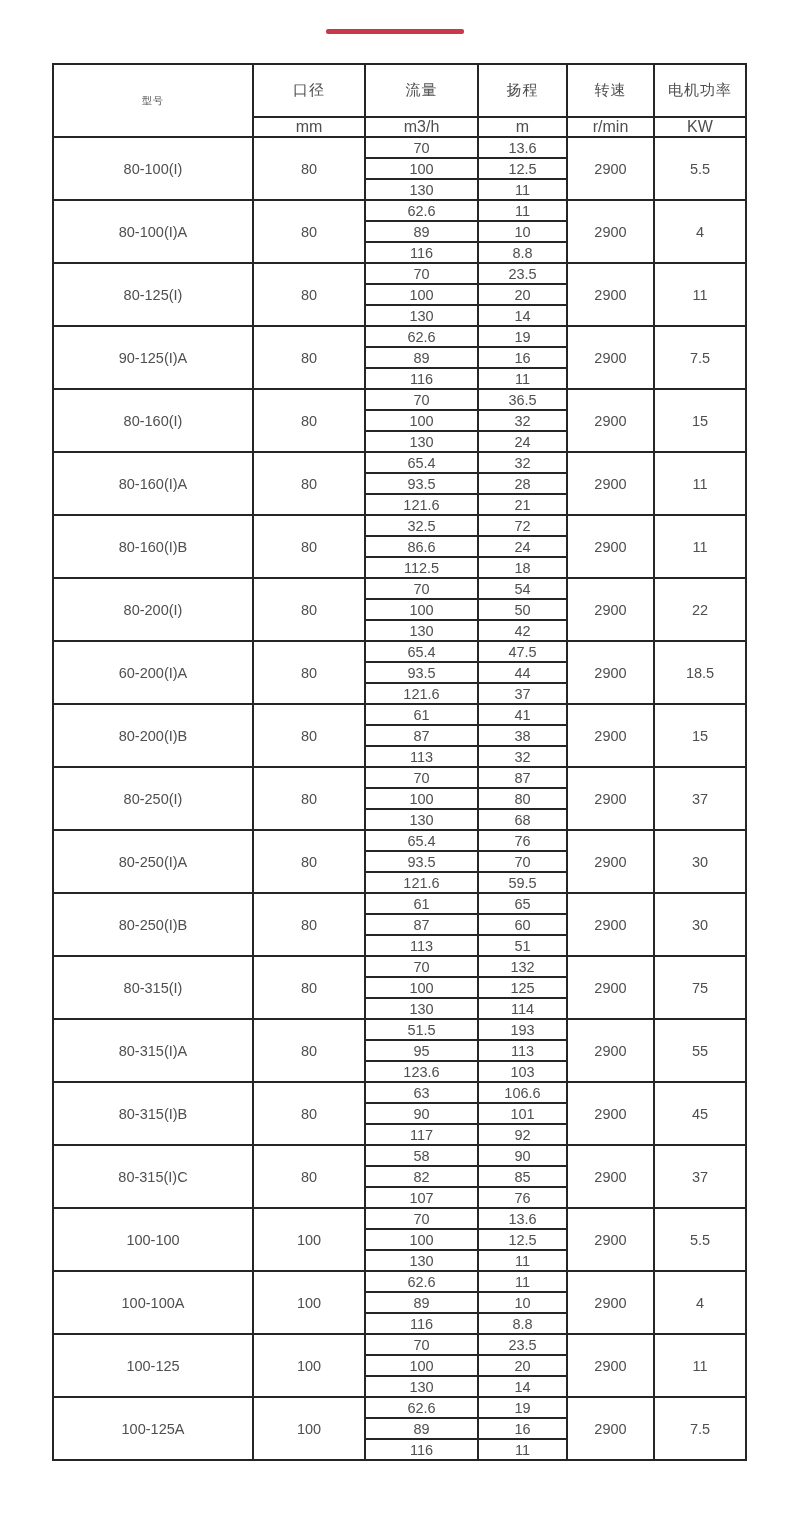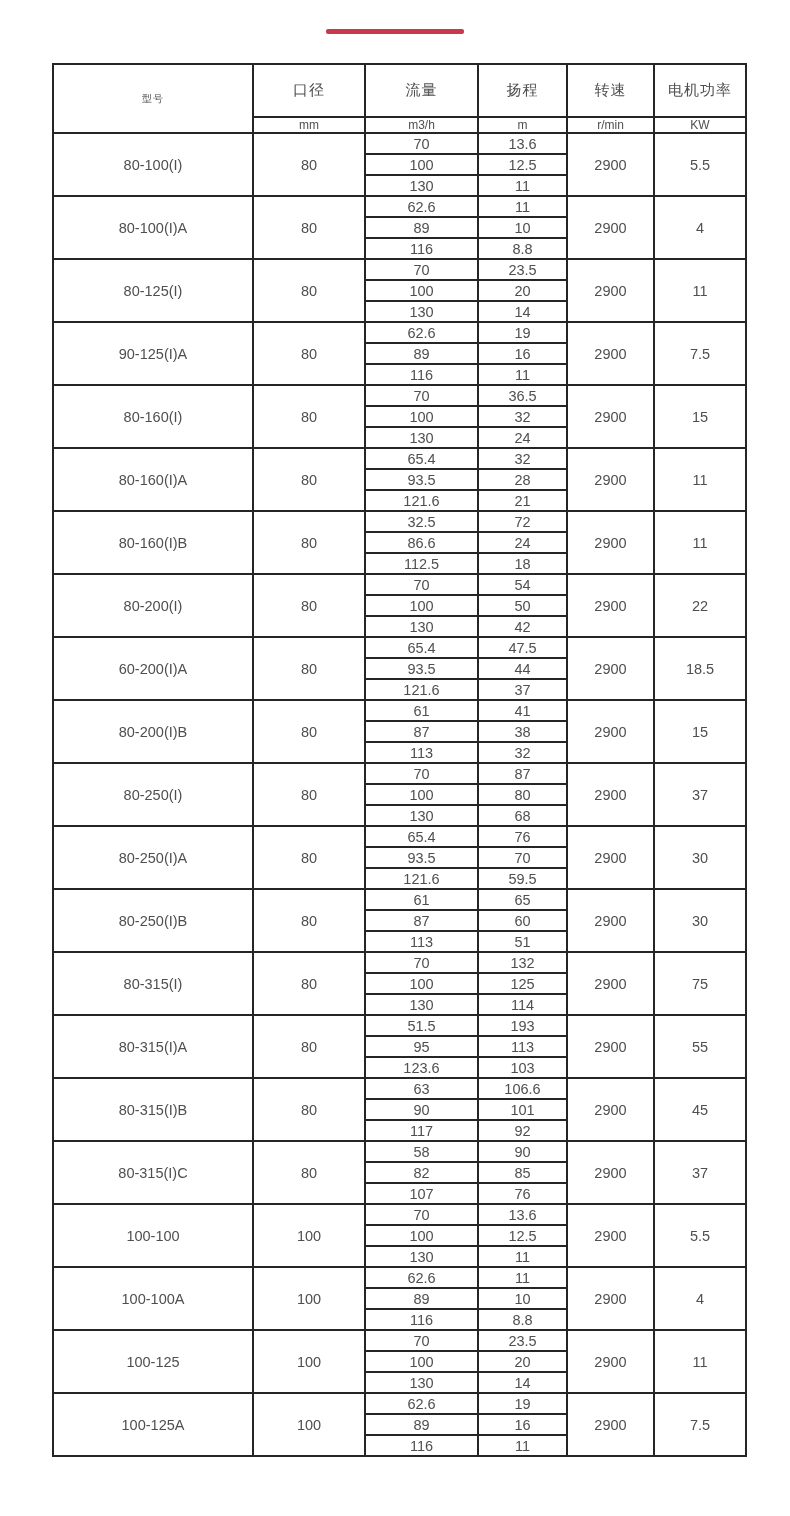--- a/index.html
+++ b/index.html
@@ -41,21 +41,21 @@
     border: 2px solid #252525;
     text-align: center;
     vertical-align: middle;
     font-weight: normal;
     color: #4f4f4f;
     padding: 0;
     overflow: hidden;
     white-space: nowrap;
   }
   thead th.cn { height: 53px; font-size: 15px; letter-spacing: 1px; }
-  thead th.unit { height: 16px; font-size: 12px; }
+  thead th.unit { height: 16px; font-size: 16px; }
   thead th.model-h { font-size: 10px; letter-spacing: 1px; }
   tbody td { height: 21px; font-size: 14.5px; }
   tbody td.c-model, tbody td.c-bore, tbody td.c-speed, tbody td.c-power {
     font-size: 14.5px;
   }
 </style>
 </head>
 <body>
 
 <div class="title-wrap">

